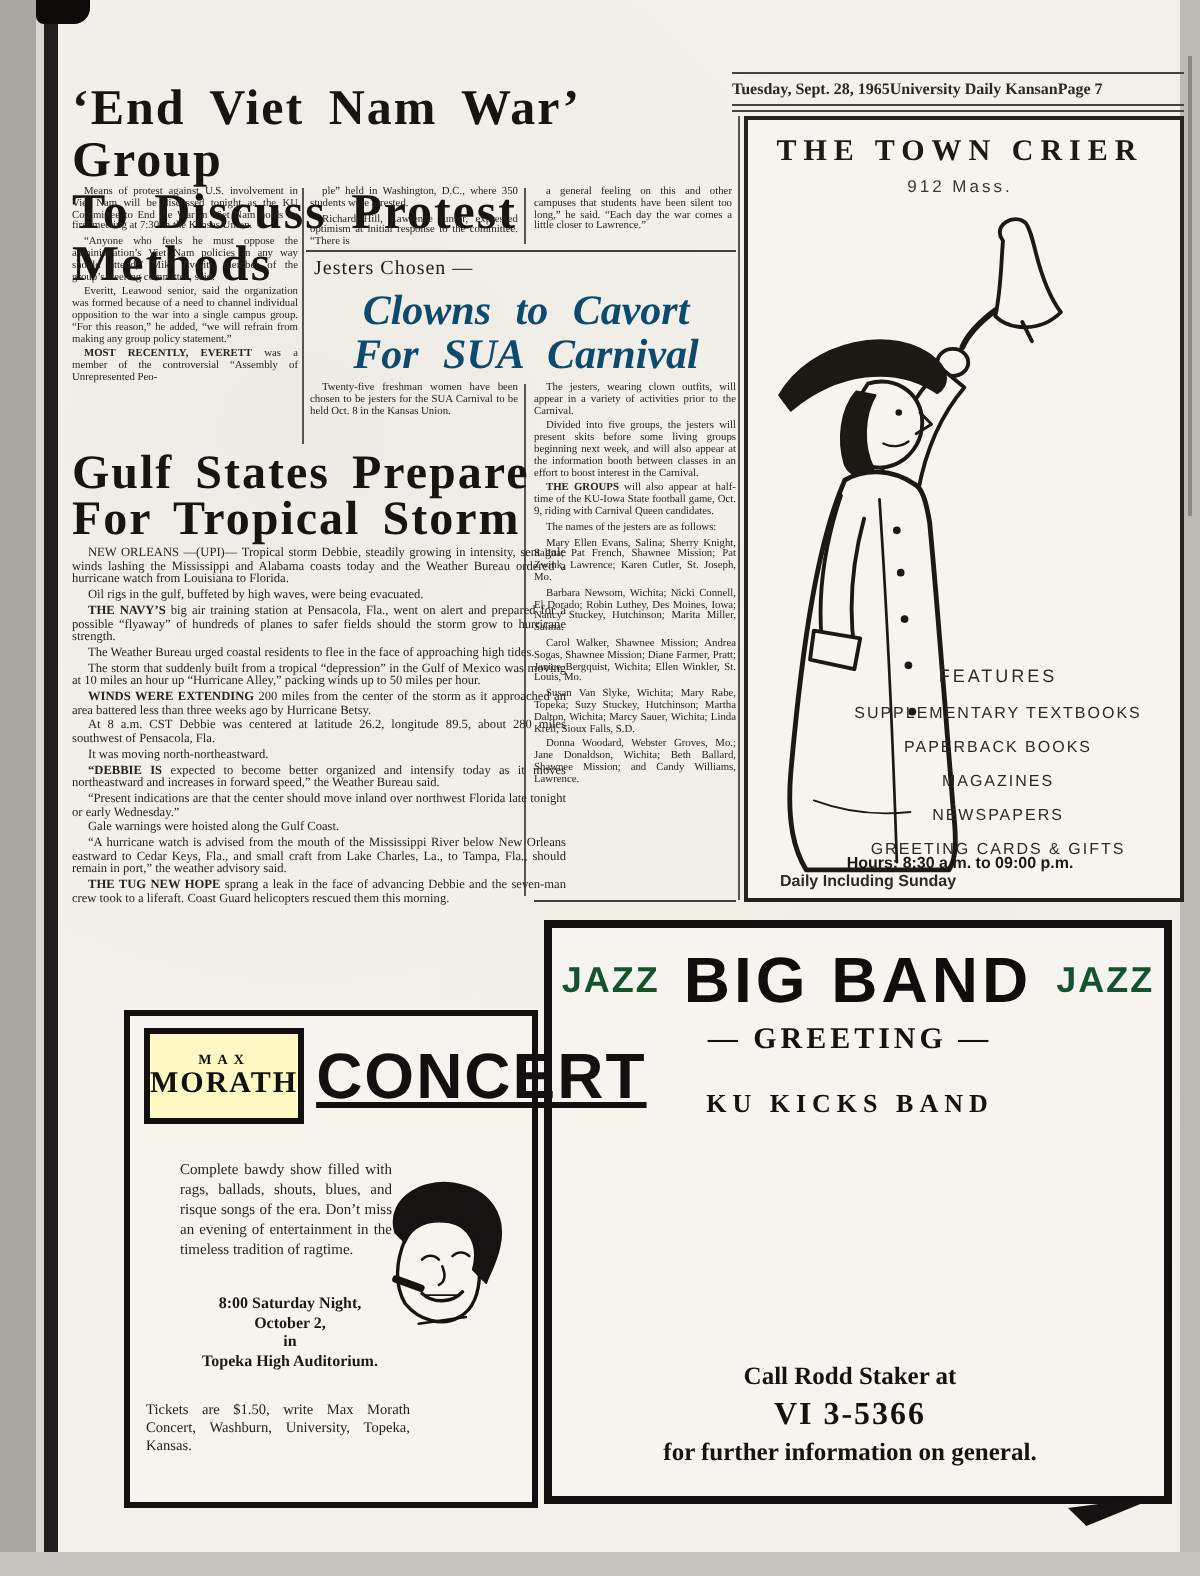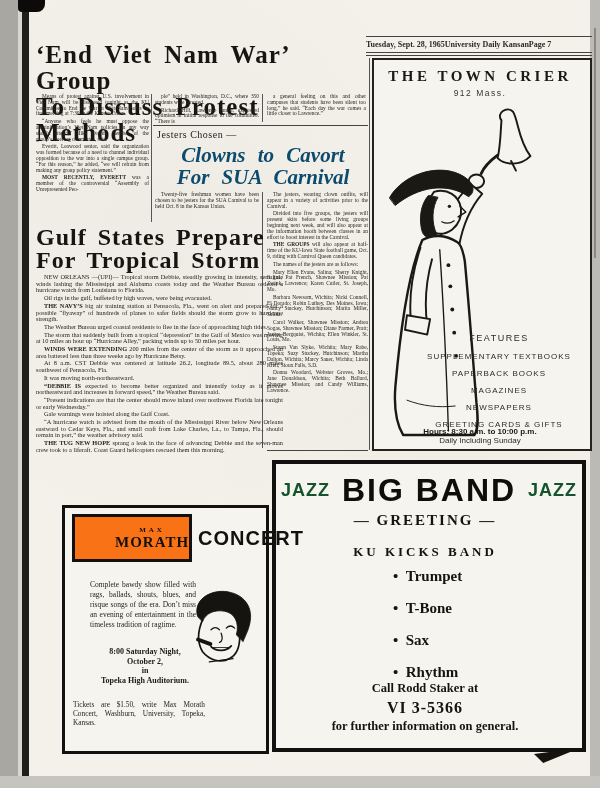--- a/index.html
+++ b/index.html
@@ -28,35 +28,35 @@
   .storm p{margin:0 0 1px 0;text-indent:8px;}
   .lead{font-weight:bold;}
   
   .adbox{background:#f6f4ee;}
   .sans{font-family:"Liberation Sans","DejaVu Sans",sans-serif;}
   .tc-title{font-size:15px;letter-spacing:3.5px;font-weight:600;text-align:center;color:#1b1a15;}
   .tc-addr{font-size:8.5px;letter-spacing:1.5px;text-align:center;color:#3a3831;}
   .tc-feat-h{font-size:9px;letter-spacing:1.5px;text-align:center;color:#2c2a24;}
   .tc-feat{font-size:8px;letter-spacing:1px;text-align:center;color:#2c2a24;}
   .tc-hours{font-size:8px;font-weight:bold;text-align:center;color:#1b1a15;}
-  .tc-hours-sub{font-size:8px;text-align:center;color:#2c2a24;}
+  .tc-hours-sub{font-size:8px;text-align:left;color:#2c2a24;font-weight:bold;}
   .bb-head{display:flex;align-items:center;justify-content:center;gap:12px;}
   .bb-jazz{font-size:18px;font-weight:700;letter-spacing:1px;color:#14532d;}
   .bb-title{font-size:32px;font-weight:900;letter-spacing:2px;color:#0f0e0b;}
   .bb-line{text-align:center;font-weight:bold;color:#14130f;}
   .bb-aud{font-size:15px;letter-spacing:2px;}
   .bb-band{font-size:13px;letter-spacing:3px;}
   .bb-item{font-size:15px;}
   .bb-call{font-size:12.5px;}
   .bb-phone{font-size:16px;letter-spacing:1px;}
   .mx-logo{display:flex;flex-direction:column;align-items:center;justify-content:center;
-           border:3px solid #121110;background:#f97316;padding-left:40px;}
+           border:3px solid #121110;background:#fef9c3;}
   .mx-logo .t{font-size:7px;font-weight:bold;letter-spacing:3px;color:#121110;}
   .mx-logo .m{font-size:15px;font-weight:900;letter-spacing:1px;color:#121110;}
-  .mx-concert{font-size:20px;font-weight:900;letter-spacing:1px;color:#121110;}
+  .mx-concert{font-size:32px;font-weight:900;letter-spacing:1px;color:#121110;text-decoration:underline;}
   .mx-body{font-size:7.5px;line-height:10px;text-align:justify;color:#26241e;}
   .mx-when{font-size:8px;font-weight:bold;text-align:center;line-height:9.5px;color:#1b1a15;}
   .mx-tix{font-size:7.3px;line-height:9px;text-align:justify;color:#26241e;}
 </style>
 </head>
 <body>
 
 <div class="stage">
 
   <div class="abs paper" style="left:28px;top:0;width:562px;height:776px;"></div>
@@ -174,37 +174,31 @@
   </svg>
 
   <div class="abs sans" style="left:410px;top:333px;width:178px;">
     <div class="tc-feat-h" style="margin-bottom:9px;">FEATURES</div>
     <div class="tc-feat" style="margin-bottom:8px;">SUPPLEMENTARY TEXTBOOKS</div>
     <div class="tc-feat" style="margin-bottom:8px;">PAPERBACK BOOKS</div>
     <div class="tc-feat" style="margin-bottom:8px;">MAGAZINES</div>
     <div class="tc-feat" style="margin-bottom:8px;">NEWSPAPERS</div>
     <div class="tc-feat">GREETING CARDS &amp; GIFTS</div>
   </div>
-  <div class="abs tc-hours sans" style="left:390px;top:427px;width:180px;">Hours: 8:30 a.m. to 10:00 p.m.</div>
+  <div class="abs tc-hours sans" style="left:390px;top:427px;width:180px;">Hours: 8:30 a.m. to 09:00 p.m.</div>
   <div class="abs tc-hours-sub sans" style="left:390px;top:436px;width:180px;">Daily Including Sunday</div>
 
   <div class="abs adbox" style="left:272px;top:460px;width:306px;height:284px;border:4px solid #121110;"></div>
   <div class="abs bb-head sans" style="left:280px;top:472px;width:298px;">
     <span class="bb-jazz">JAZZ</span>
     <span class="bb-title">BIG BAND</span>
     <span class="bb-jazz">JAZZ</span>
   </div>
   <div class="abs bb-line bb-aud" style="left:280px;top:512px;width:290px;">— GREETING —</div>
   <div class="abs bb-line bb-band" style="left:280px;top:544px;width:290px;">KU KICKS BAND</div>
-  <div class="abs" style="left:393px;top:568px;width:160px;">
-    <div class="bb-line bb-item" style="text-align:left;margin-bottom:15px;"><span>•</span>&nbsp;&nbsp;<span>Trumpet</span></div>
-    <div class="bb-line bb-item" style="text-align:left;margin-bottom:15px;"><span>•</span>&nbsp;&nbsp;<span>T-Bone</span></div>
-    <div class="bb-line bb-item" style="text-align:left;margin-bottom:15px;"><span>•</span>&nbsp;&nbsp;<span>Sax</span></div>
-    <div class="bb-line bb-item" style="text-align:left;"><span>•</span>&nbsp;&nbsp;<span>Rhythm</span></div>
-  </div>
   <div class="abs bb-line bb-call" style="left:280px;top:681px;width:290px;">Call Rodd Staker at</div>
   <div class="abs bb-line bb-phone" style="left:280px;top:699px;width:290px;">VI 3-5366</div>
   <div class="abs bb-line bb-call" style="left:280px;top:719px;width:290px;">for further information on general.</div>
   <div class="abs" style="left:534px;top:748px;width:46px;height:15px;background:#141310;clip-path:polygon(0 40%,100% 0,20% 100%);"></div>
 
   <div class="abs adbox" style="left:62px;top:505px;width:201px;height:243px;border:3px solid #121110;"></div>
   <div class="abs" style="left:72px;top:514px;width:184px;display:flex;align-items:center;gap:6px;">
     <div class="mx-logo" style="width:80px;height:42px;">
       <span class="t">MAX</span>
       <span class="m">MORATH</span>

